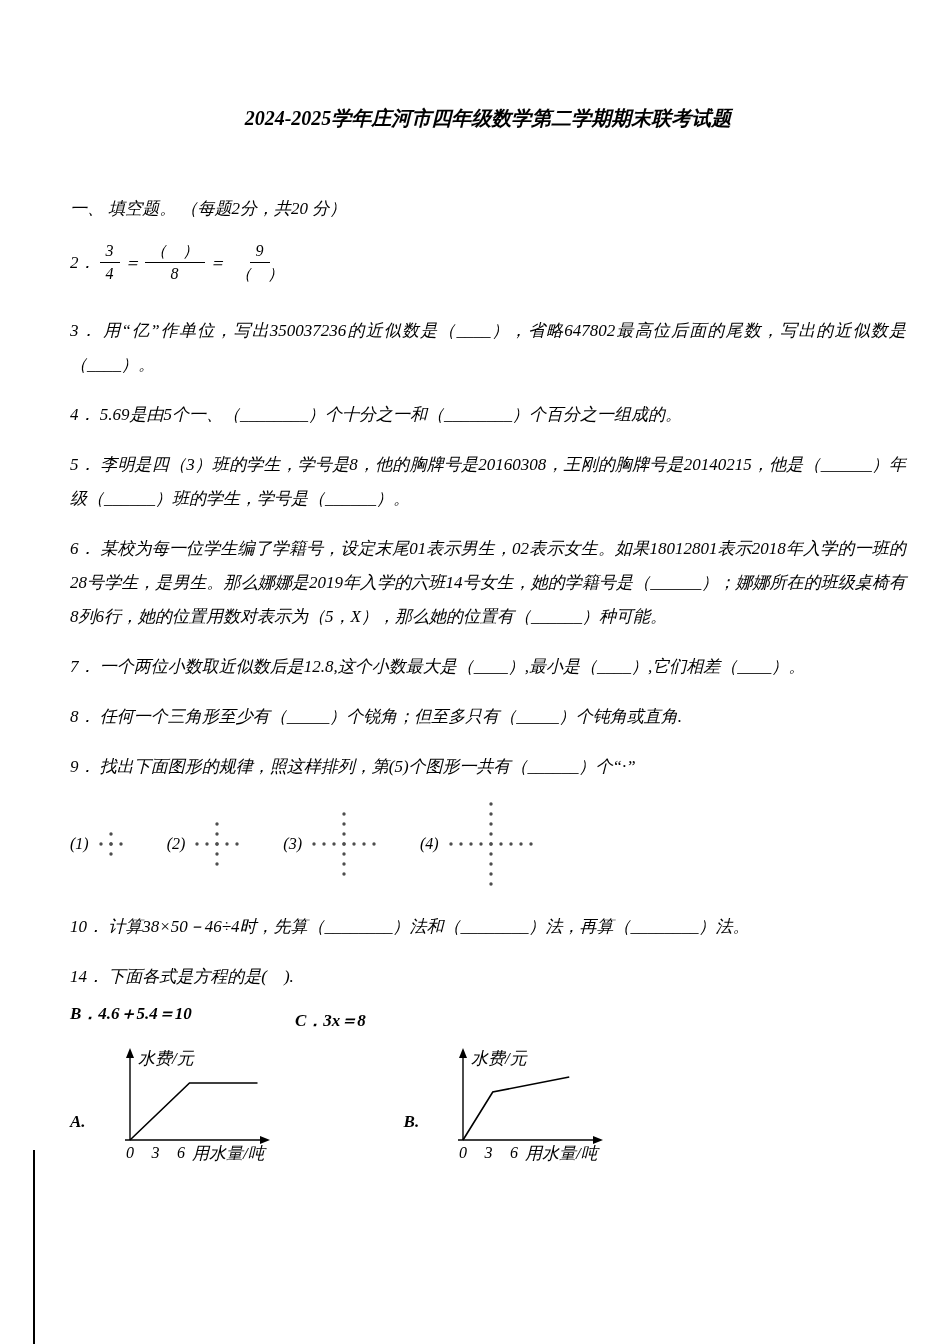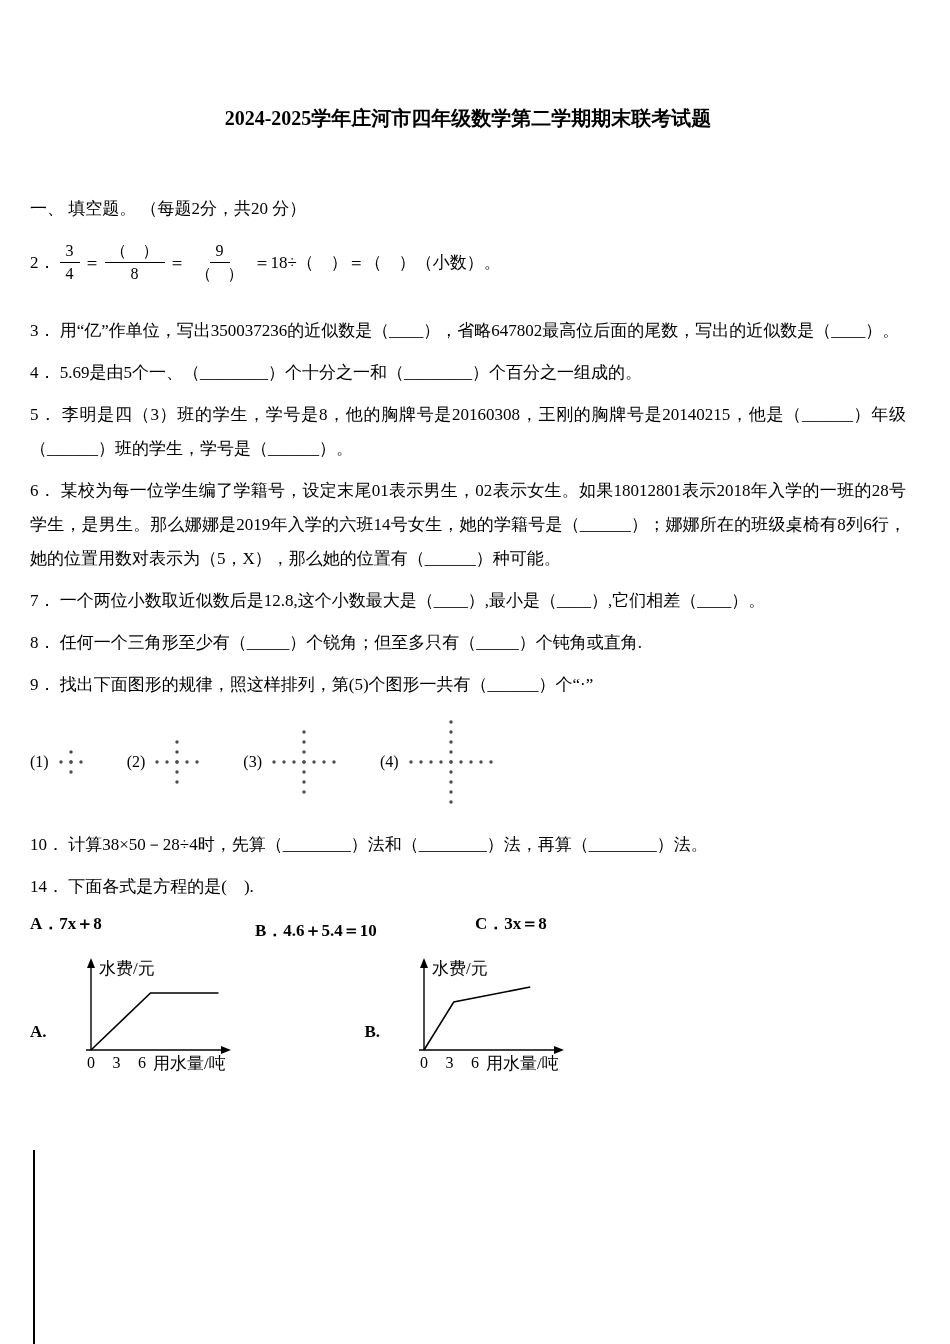--- a/index.html
+++ b/index.html
@@ -1,23 +1,23 @@
 <!DOCTYPE html>
 <html><head>
 <meta charset="utf-8">
 <style>
   html,body{margin:0;padding:0;}
   body{
     width:950px;height:1344px;background:#ffffff;color:#000;
     font-family:"Liberation Serif","DejaVu Serif",serif;
     position:relative;overflow:hidden;
   }
-  .page{padding:104px 44px 0 30px;}
+  .page{padding:104px 44px 0 70px;font-style:italic;}
   .title{text-align:center;font-size:20px;font-weight:bold;line-height:28px;margin:0 0 60px 0;}
-  p.line{font-size:17px;line-height:34px;margin:8px 0 3px 0;text-align:justify;}
+  p.line{font-size:17px;line-height:34px;margin:16px 0 3px 0;text-align:justify;}
   .q2row{display:flex;align-items:center;font-size:17px;margin:8px 0 24px 0;min-height:56px;}
   .frac{display:inline-flex;flex-direction:column;align-items:center;margin:0 4px;}
   .frac .num{display:block;padding:0 6px 1px 6px;border-bottom:1.6px solid #000;font-size:16px;line-height:20px;text-align:center;}
   .frac .den{display:block;padding:1px 6px 0 6px;font-size:16px;line-height:20px;text-align:center;}
   .patterns{display:flex;align-items:center;column-gap:40px;margin:12px 0 18px 0;min-height:96px;}
   .pat{display:flex;align-items:center;gap:6px;}
   .pat-label{font-size:16px;}
   .options{display:flex;font-size:17px;font-weight:bold;line-height:34px;margin:0 0 6px 0;}
   .opt{display:inline-block;}
   .opt:nth-child(1){width:225px;}
@@ -44,21 +44,20 @@
       <span>＝</span>
       <span class="frac">
         <span class="num">（　）</span>
         <span class="den">8</span>
       </span>
       <span>＝</span>
       <span class="frac">
         <span class="num">9</span>
         <span class="den">（　）</span>
       </span>
-      <span>＝18÷（　）＝（　）（小数）。</span>
     </div>
   <p class="line">3． 用“亿”作单位，写出350037236的近似数是（____），省略647802最高位后面的尾数，写出的近似数是（____）。</p>
   <p class="line">4． 5.69是由5个一、（________）个十分之一和（________）个百分之一组成的。</p>
   <p class="line">5． 李明是四（3）班的学生，学号是8，他的胸牌号是20160308，王刚的胸牌号是20140215，他是（______）年级（______）班的学生，学号是（______）。</p>
   <p class="line">6． 某校为每一位学生编了学籍号，设定末尾01表示男生，02表示女生。如果18012801表示2018年入学的一班的28号学生，是男生。那么娜娜是2019年入学的六班14号女生，她的学籍号是（______）；娜娜所在的班级桌椅有8列6行，她的位置用数对表示为（5，X），那么她的位置有（______）种可能。</p>
   <p class="line">7． 一个两位小数取近似数后是12.8,这个小数最大是（____）,最小是（____）,它们相差（____）。</p>
   <p class="line">8． 任何一个三角形至少有（_____）个锐角；但至多只有（_____）个钝角或直角.</p>
   <p class="line">9． 找出下面图形的规律，照这样排列，第(5)个图形一共有（______）个“·”</p>
   <div class="patterns" id="dot-patterns">
       <div class="pat">
@@ -123,25 +122,24 @@
           <circle cx="46" cy="56" r="1.7" fill="#4d4d4d"></circle>
           <circle cx="66" cy="46" r="1.7" fill="#4d4d4d"></circle>
           <circle cx="46" cy="66" r="1.7" fill="#4d4d4d"></circle>
           <circle cx="76" cy="46" r="1.7" fill="#4d4d4d"></circle>
           <circle cx="46" cy="76" r="1.7" fill="#4d4d4d"></circle>
           <circle cx="86" cy="46" r="1.7" fill="#4d4d4d"></circle>
           <circle cx="46" cy="86" r="1.7" fill="#4d4d4d"></circle>
         </svg>
       </div>
     </div>
-  <p class="line">10． 计算38×50－28÷4时，先算（________）法和（________）法，再算（________）法。</p>
+  <p class="line">10． 计算38×50－46÷4时，先算（________）法和（________）法，再算（________）法。</p>
 
   <p class="line">14． 下面各式是方程的是(　).</p>
   <div class="options" id="q11-options">
-      <span class="opt">A．7x＋8</span>
       <span class="opt">B．4.6＋5.4＝10</span>
       <span class="opt">C．3x＝8</span>
     </div>
   <div class="charts" id="q12-charts">
       <div class="chart-item">
         <span class="chart-opt">A.</span>
         <svg width="250" height="122">
           <line x1="36" y1="96" x2="36" y2="12" stroke="#000" stroke-width="1.4"></line>
           <line x1="31" y1="96" x2="168" y2="96" stroke="#000" stroke-width="1.4"></line>
           <polygon points="32,14 40,14 36,4" fill="#000"></polygon>

